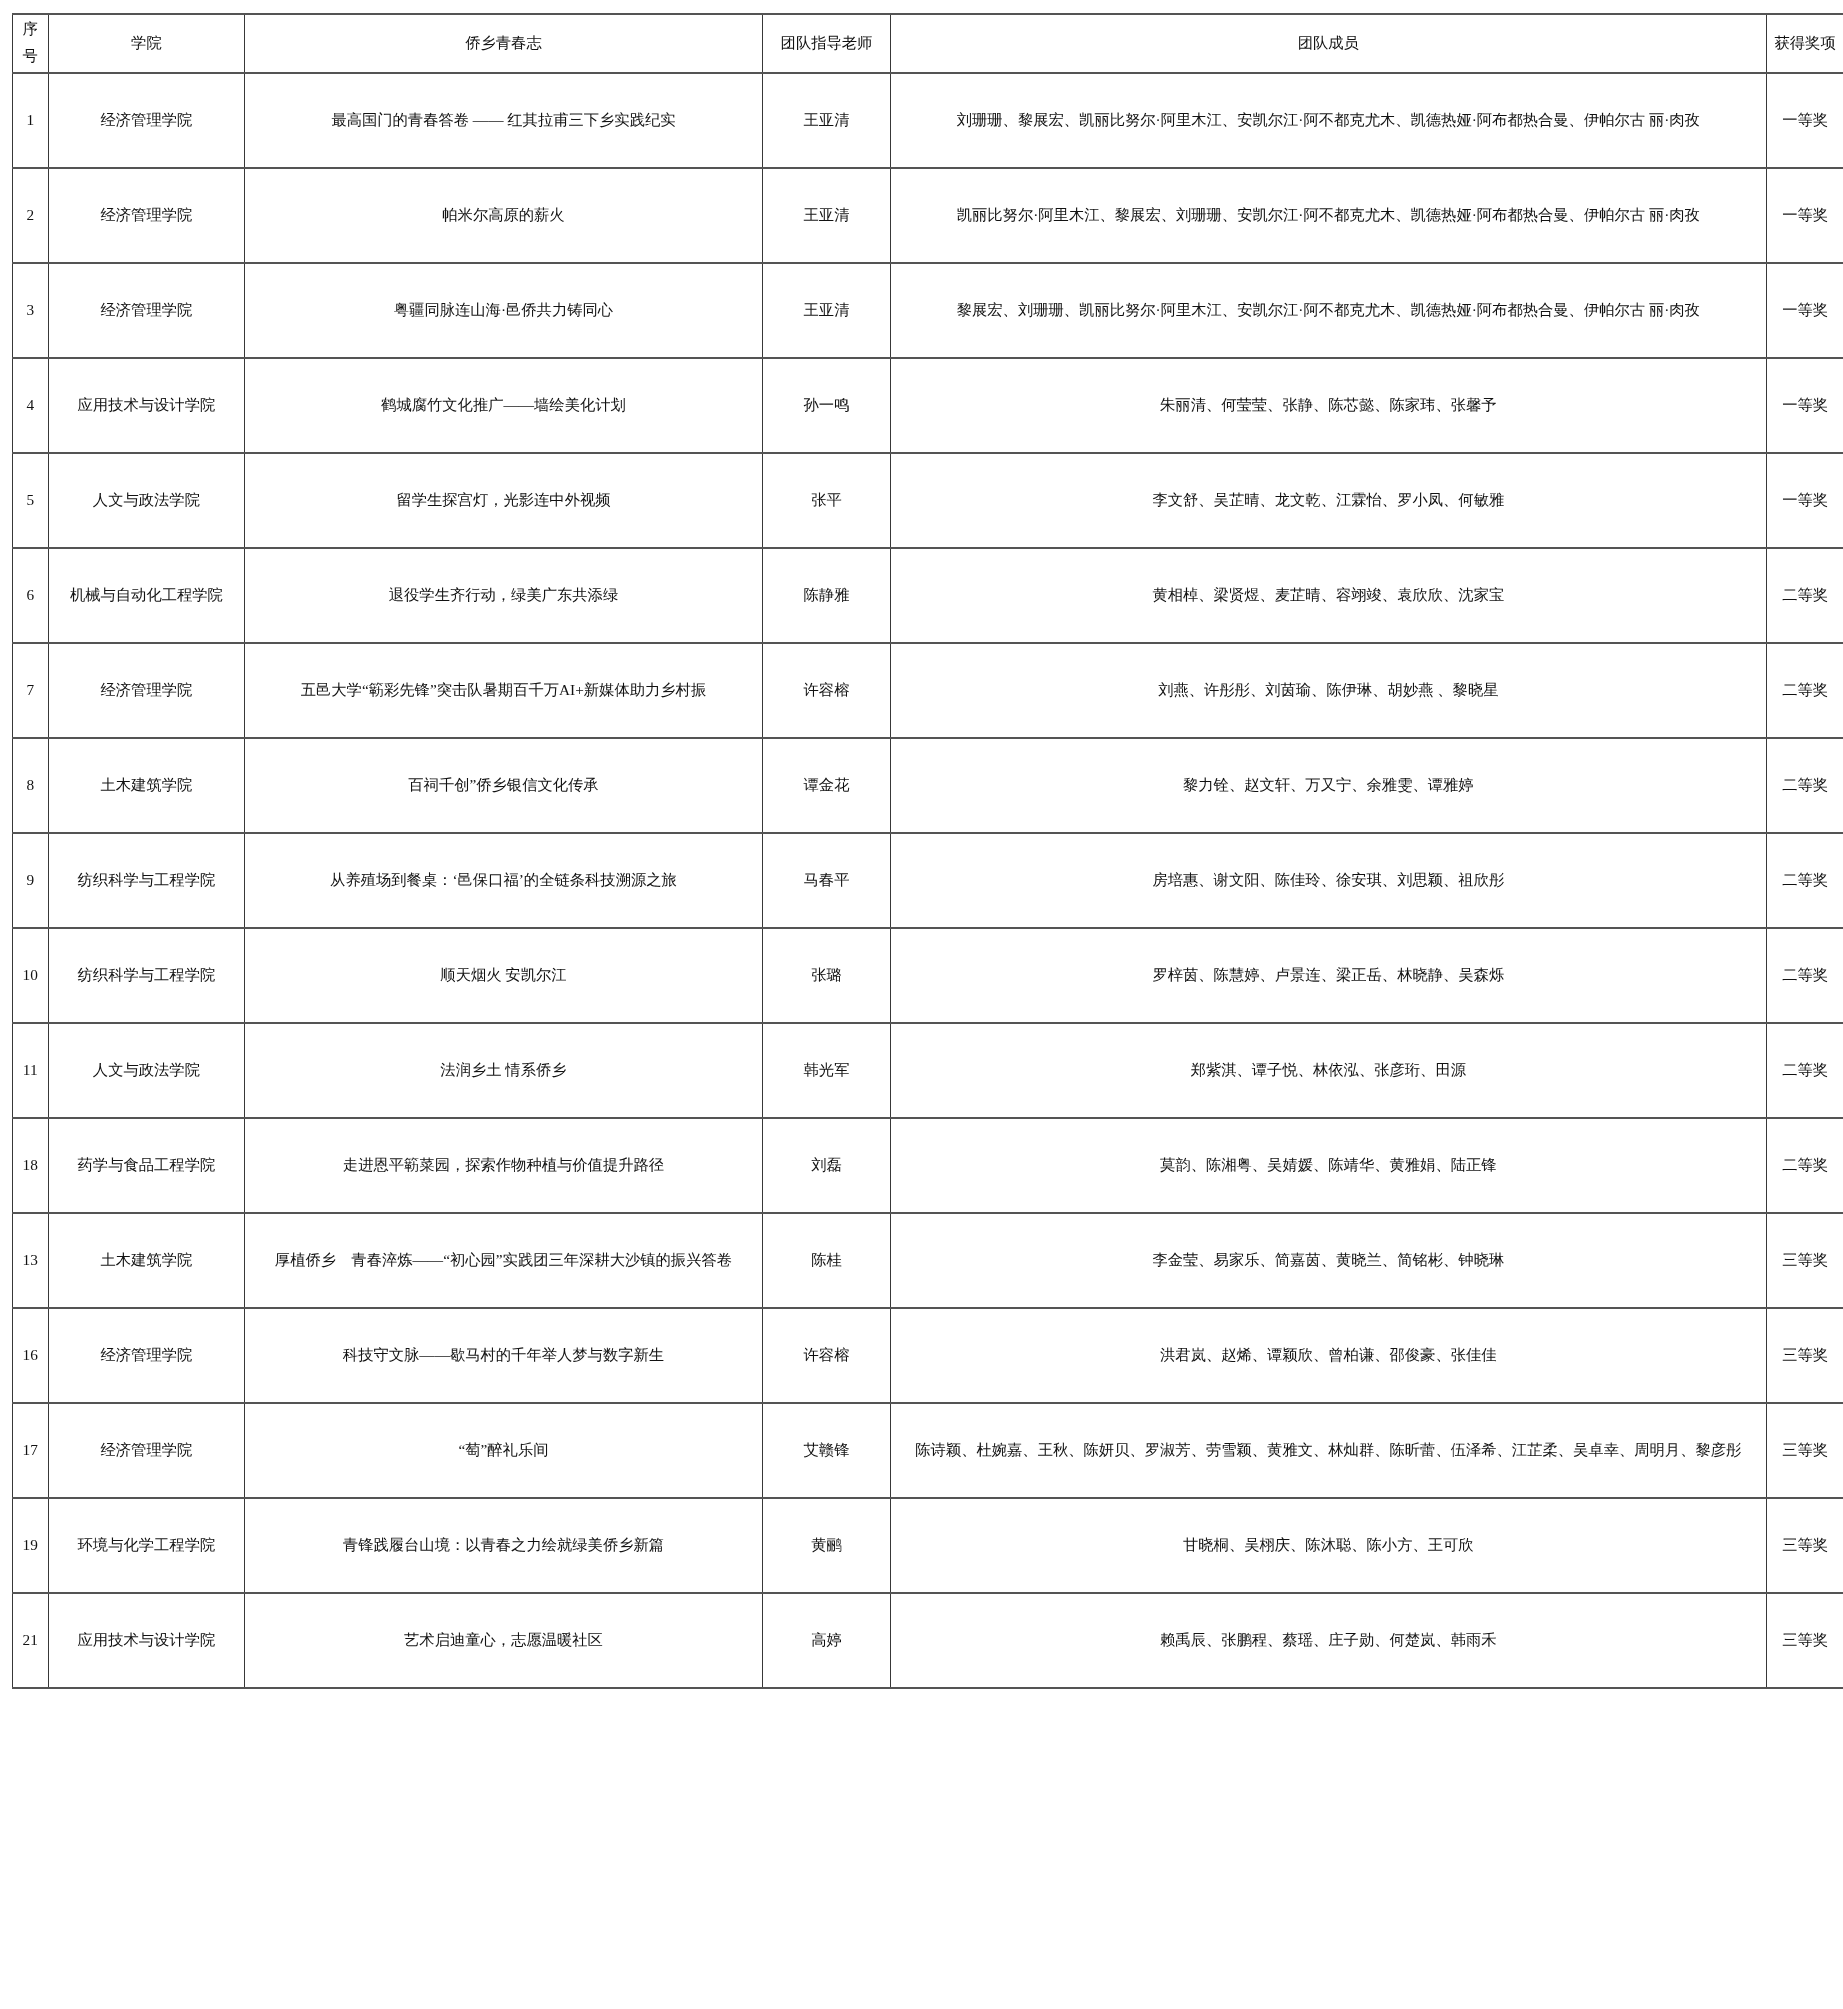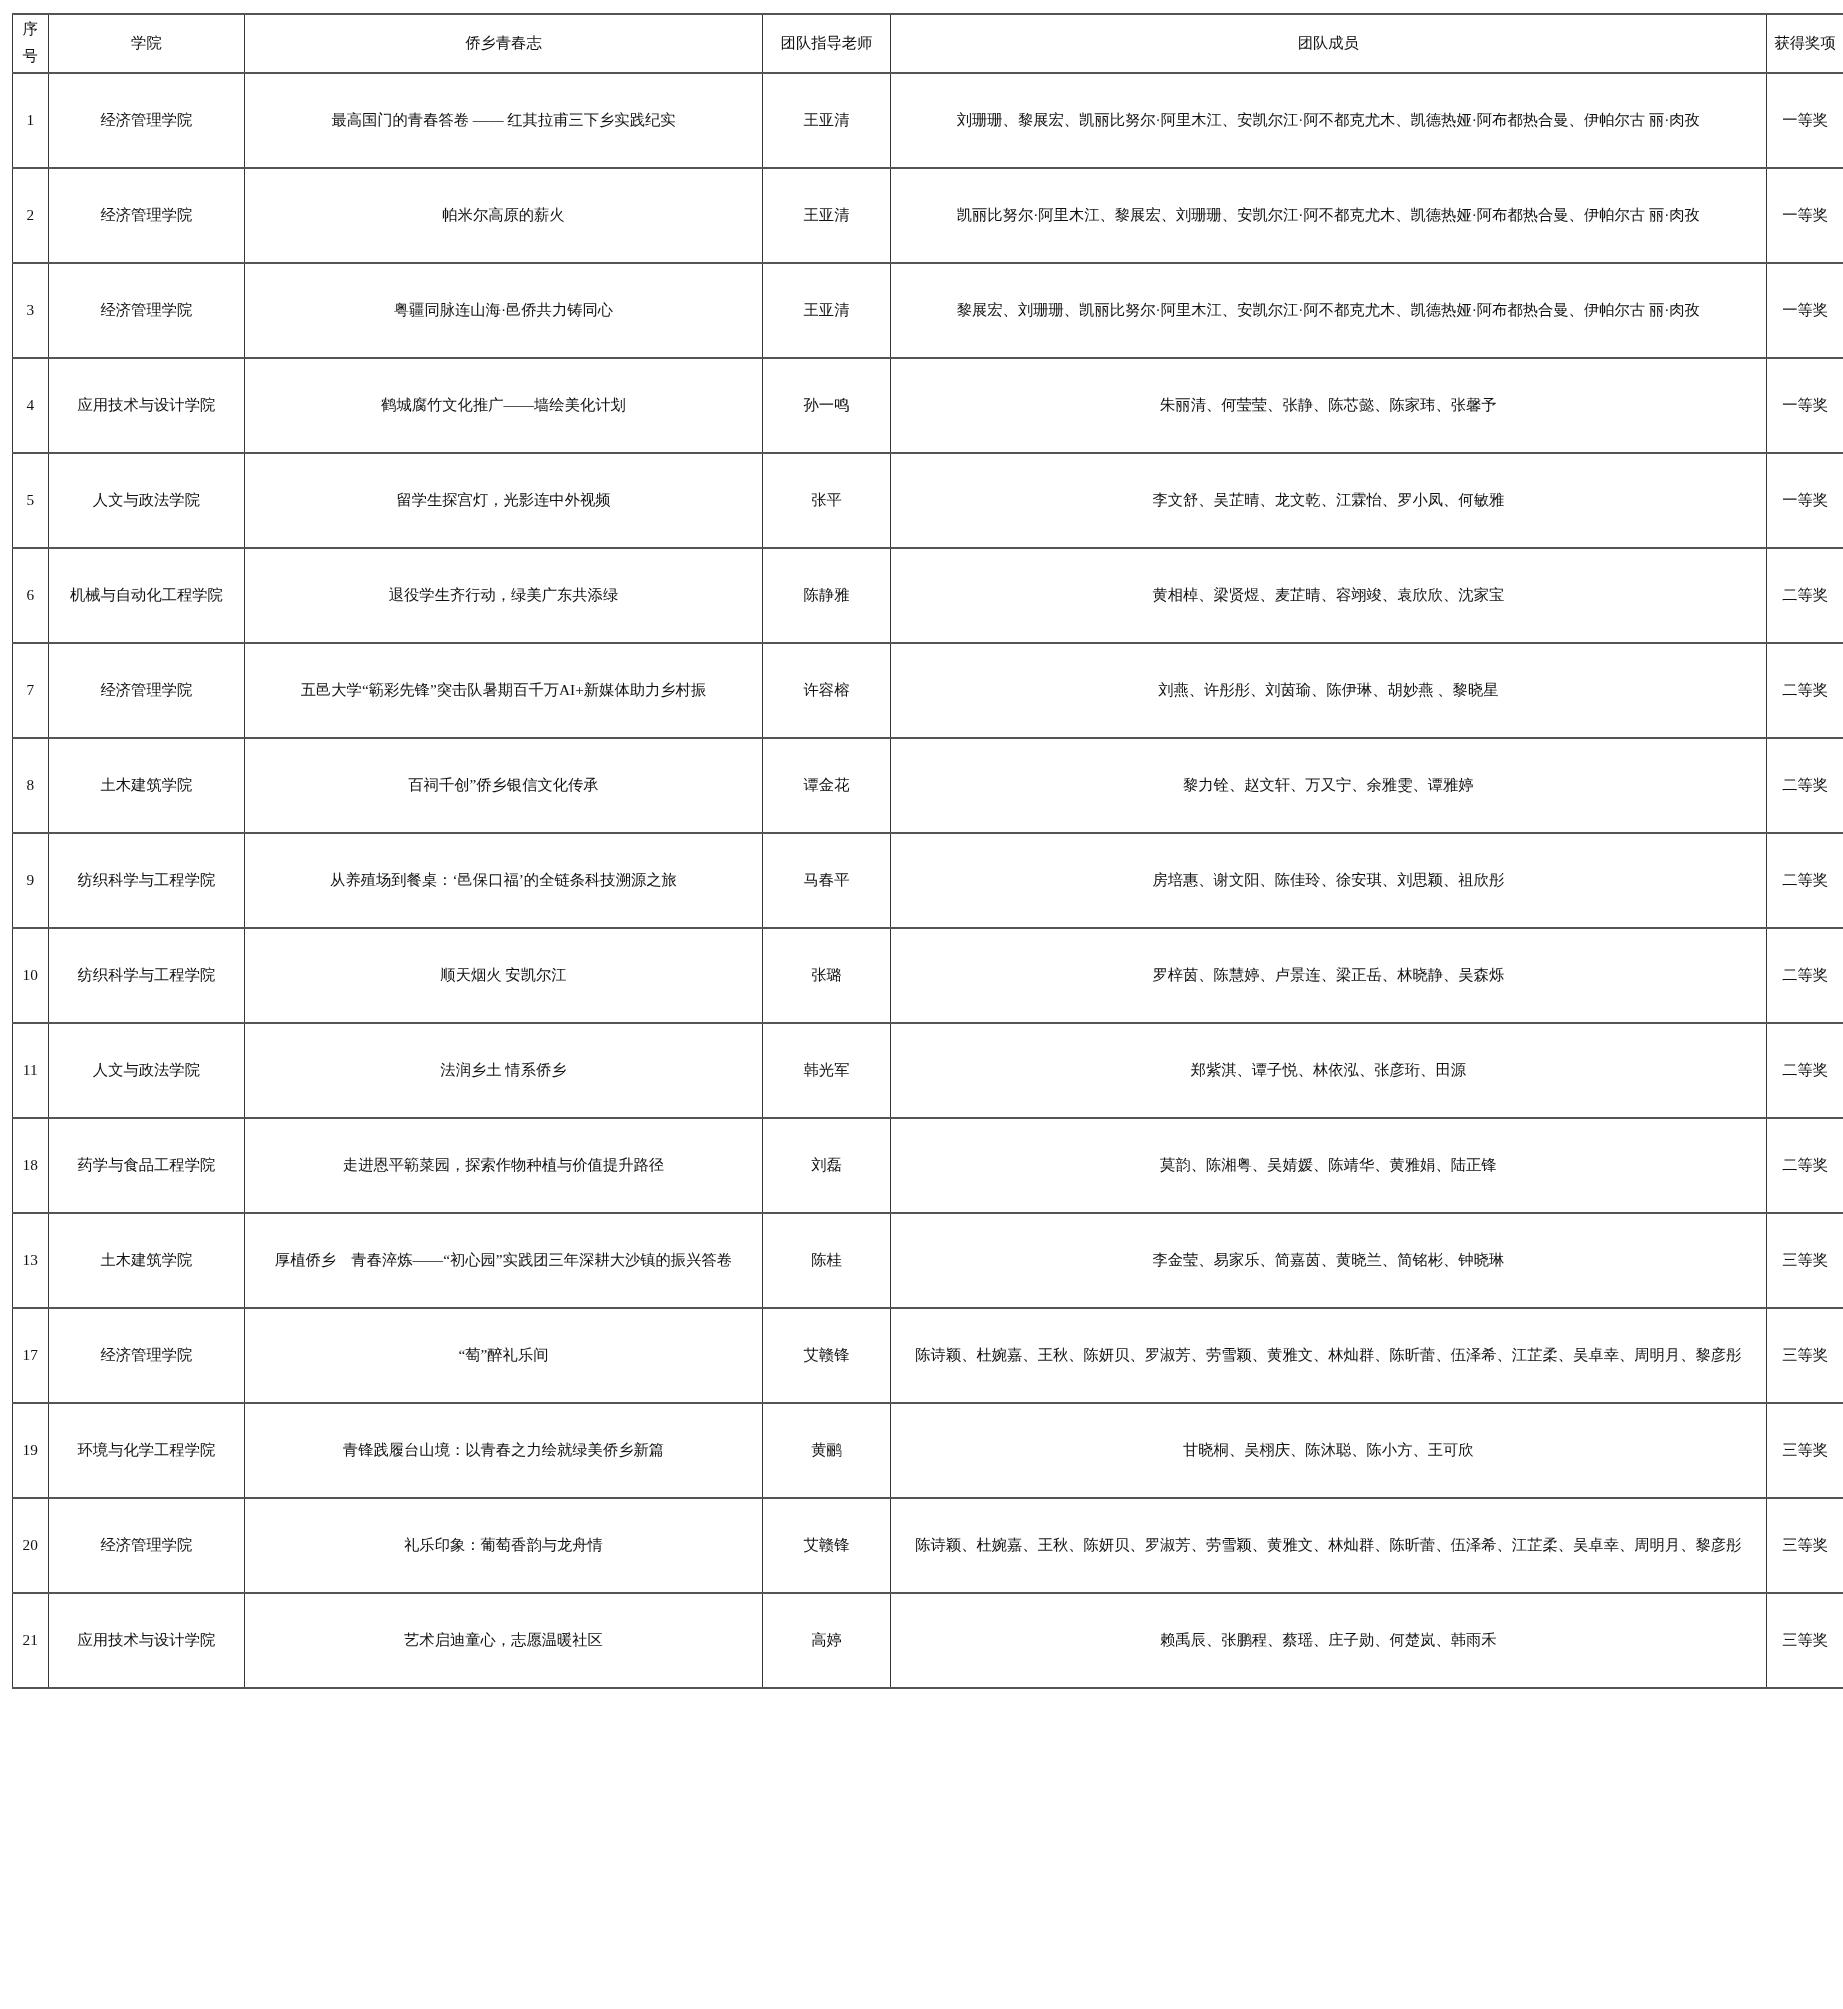--- a/index.html
+++ b/index.html
@@ -174,41 +174,41 @@
         </tr>
         <tr>
           <td>13</td>
           <td>土木建筑学院</td>
           <td>厚植侨乡　青春淬炼——“初心园”实践团三年深耕大沙镇的振兴答卷</td>
           <td>陈桂</td>
           <td>李金莹、易家乐、简嘉茵、黄晓兰、简铭彬、钟晓琳</td>
           <td>三等奖</td>
         </tr>
         <tr>
+          <td>16</td>
+          <td>经济管理学院</td>
+          <td>科技守文脉——歇马村的千年举人梦与数字新生</td>
+          <td>许容榕</td>
+          <td>洪君岚、赵烯、谭颖欣、曾柏谦、邵俊豪、张佳佳</td>
+          <td>三等奖</td>
+        </tr>
+        <tr>
           <td>17</td>
           <td>经济管理学院</td>
           <td>“萄”醉礼乐间</td>
           <td>艾赣锋</td>
           <td>陈诗颖、杜婉嘉、王秋、陈妍贝、罗淑芳、劳雪颖、黄雅文、林灿群、陈昕蕾、伍泽希、江芷柔、吴卓幸、周明月、黎彦彤</td>
           <td>三等奖</td>
         </tr>
         <tr>
           <td>19</td>
           <td>环境与化学工程学院</td>
           <td>青锋践履台山境：以青春之力绘就绿美侨乡新篇</td>
           <td>黄鹂</td>
           <td>甘晓桐、吴栩庆、陈沐聪、陈小方、王可欣</td>
-          <td>三等奖</td>
-        </tr>
-        <tr>
-          <td>20</td>
-          <td>经济管理学院</td>
-          <td>礼乐印象：葡萄香韵与龙舟情</td>
-          <td>艾赣锋</td>
-          <td>陈诗颖、杜婉嘉、王秋、陈妍贝、罗淑芳、劳雪颖、黄雅文、林灿群、陈昕蕾、伍泽希、江芷柔、吴卓幸、周明月、黎彦彤</td>
           <td>三等奖</td>
         </tr>
         <tr>
           <td>21</td>
           <td>应用技术与设计学院</td>
           <td>艺术启迪童心，志愿温暖社区</td>
           <td>高婷</td>
           <td>赖禹辰、张鹏程、蔡瑶、庄子勋、何楚岚、韩雨禾</td>
           <td>三等奖</td>
         </tr>

